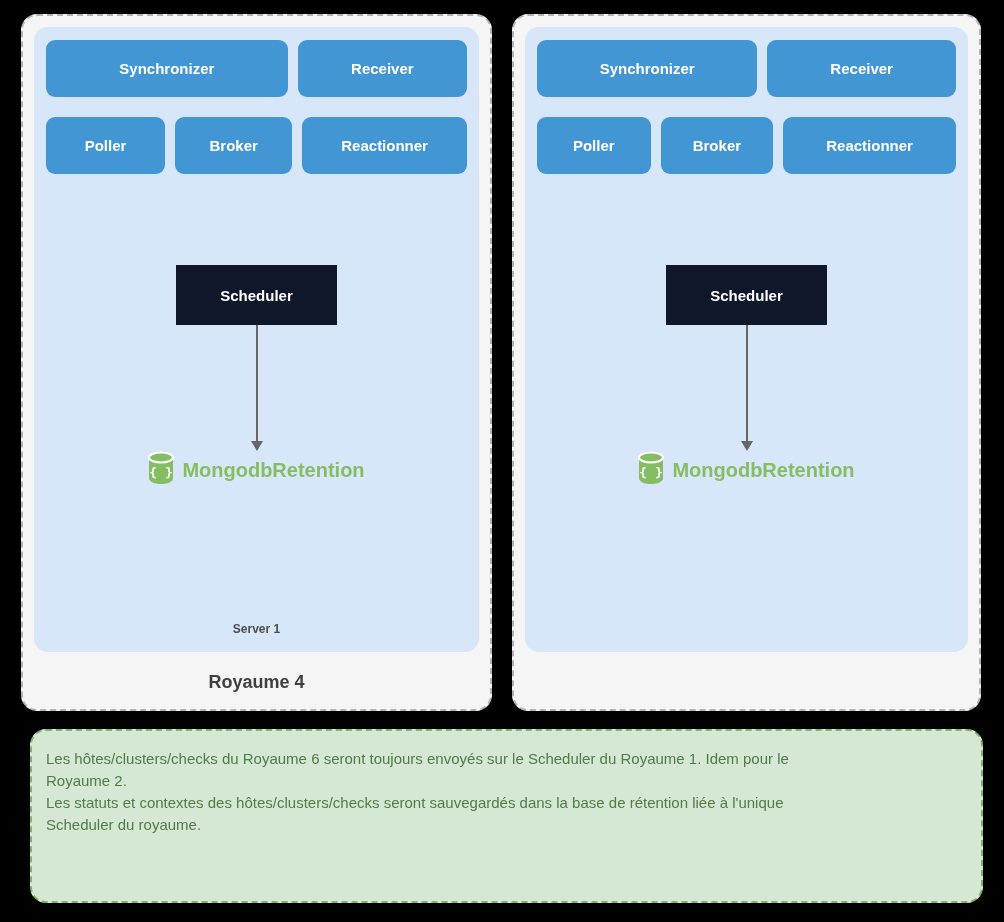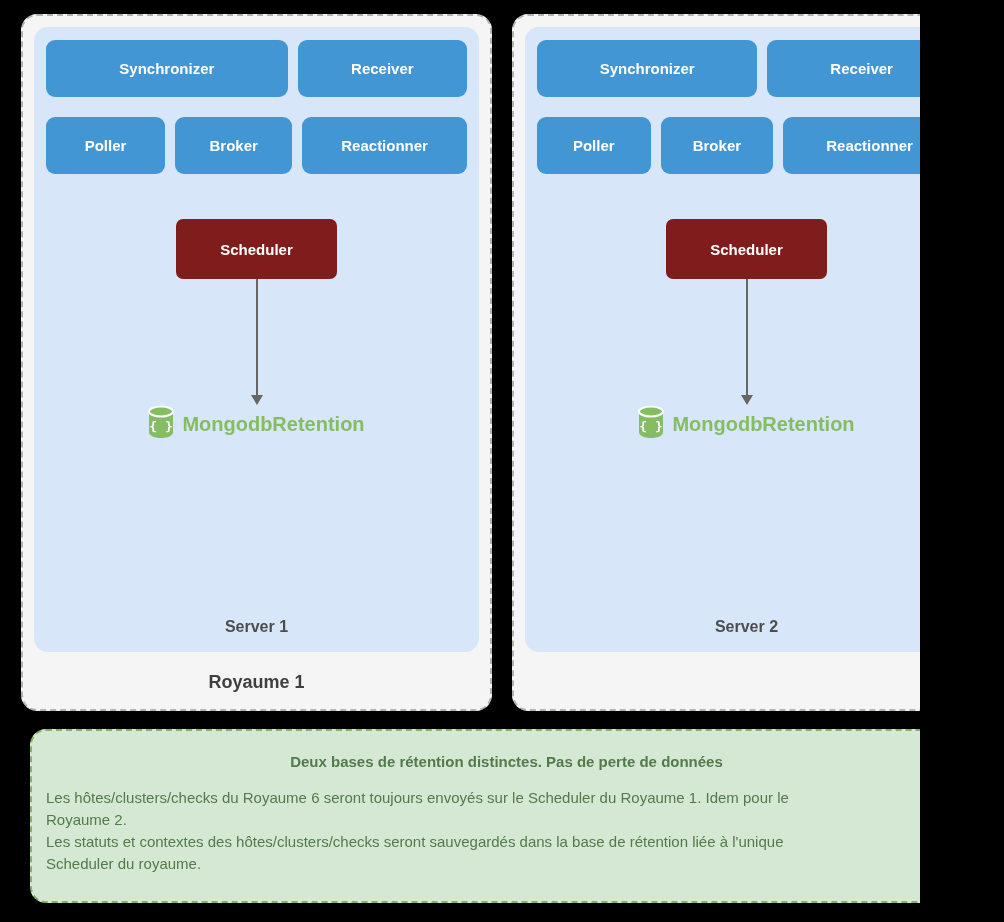--- a/index.html
+++ b/index.html
@@ -1,48 +1,48 @@
 <!DOCTYPE html>
 <html><head>
 <meta charset="utf-8">
 <style>
   html,body{margin:0;padding:0;background:#000;}
   body{width:1004px;height:922px;font-family:"Liberation Sans",sans-serif;}
-  .canvas{position:relative;width:920px;height:922px;background:#000;overflow:hidden;}
+  .canvas{position:relative;width:1004px;height:922px;background:#000;overflow:hidden;}
 
   .royaume{position:absolute;top:14px;height:697px;background:#f5f5f5;
     border:2px dashed #b3b3b3;border-radius:16px;box-sizing:border-box;
     display:flex;flex-direction:column;}
   .royaume-1{left:21px;width:471px;}
   .royaume-2{left:512px;width:469px;}
 
   .server{margin:11px 11px 0 11px;background:#d8e6f9;border-radius:14px;
     flex:0 0 625px;box-sizing:border-box;display:flex;flex-direction:column;
     padding:13px 12px 12px 12px;}
 
   .row{display:flex;gap:10px;}
   .row + .row{margin-top:20px;}
   .btn{height:57px;background:#4296d4;border-radius:9px;color:#fff;
     font-weight:bold;font-size:15px;display:flex;align-items:center;
     justify-content:center;text-align:center;}
 
-  .scheduler{margin:45px auto 0 auto;width:161px;height:60px;background:#7f1d1d;
-    border-radius:7px;color:#fff;font-weight:bold;font-size:15px;
+  .scheduler{margin:91px auto 0 auto;width:161px;height:60px;background:#0f172a;
+    border-radius:0;color:#fff;font-weight:bold;font-size:15px;
     display:flex;align-items:center;justify-content:center;}
 
   .arrow{display:flex;flex-direction:column;align-items:center;}
   .arrow-shaft{width:2px;height:117px;background:#666;}
   .arrow-head{width:0;height:0;border-left:6px solid transparent;
     border-right:6px solid transparent;border-top:10px solid #666;margin-top:-1px;}
 
   .mongo{display:flex;align-items:center;justify-content:center;gap:8px;
     color:#85bd63;font-weight:bold;font-size:20px;}
 
   .server-label{margin-top:auto;text-align:center;color:#4d4d4d;
-    font-weight:bold;font-size:16px;padding-bottom:4px;}
+    font-weight:bold;font-size:12px;padding-bottom:4px;}
 
   .royaume-label{flex:1;display:flex;align-items:center;justify-content:center;
     padding-top:4px;color:#3f3f3f;font-weight:bold;font-size:18px;}
 
   .note{position:absolute;left:30px;top:729px;width:953px;height:174px;
     background:#d5e8d4;border:2px dashed #82b366;border-radius:16px;
     box-sizing:border-box;color:#537a4b;}
   .note-title{margin-top:22px;text-align:center;font-weight:bold;font-size:15px;}
   .note-body{margin:17px 14px 0 14px;font-size:15px;line-height:22px;
     white-space:pre-line;}
@@ -73,21 +73,21 @@
           <svg viewBox="0 0 26 34" width="26" height="34" aria-hidden="true">
             <path d="M1 6 L1 27 C1 30.9 6.4 33 13 33 C19.6 33 25 30.9 25 27 L25 6 Z" fill="#85bd63"></path>
             <ellipse cx="13" cy="6.5" rx="12" ry="5" fill="#85bd63" stroke="#ffffff" stroke-width="2"></ellipse>
             <text x="13" y="25.5" text-anchor="middle" font-size="13" font-weight="bold" fill="#ffffff" font-family="'DejaVu Sans Mono', monospace">{ }</text>
           </svg>
         </span>
         <span>MongodbRetention</span>
       </div>
       <div class="server-label">Server 1</div>
     </div>
-    <div class="royaume-label">Royaume 1</div>
+    <div class="royaume-label">Royaume 4</div>
   </div>
 
   <div class="royaume royaume-2">
     <div class="server">
       <div class="row">
         <div class="btn" style="flex:230 1 0">Synchronizer</div>
         <div class="btn" style="flex:197 1 0">Receiver</div>
       </div>
       <div class="row">
         <div class="btn" style="flex:117 1 0">Poller</div>
@@ -102,25 +102,23 @@
       <div class="mongo">
         <span>
           <svg viewBox="0 0 26 34" width="26" height="34" aria-hidden="true">
             <path d="M1 6 L1 27 C1 30.9 6.4 33 13 33 C19.6 33 25 30.9 25 27 L25 6 Z" fill="#85bd63"></path>
             <ellipse cx="13" cy="6.5" rx="12" ry="5" fill="#85bd63" stroke="#ffffff" stroke-width="2"></ellipse>
             <text x="13" y="25.5" text-anchor="middle" font-size="13" font-weight="bold" fill="#ffffff" font-family="'DejaVu Sans Mono', monospace">{ }</text>
           </svg>
         </span>
         <span>MongodbRetention</span>
       </div>
-      <div class="server-label">Server 2</div>
     </div>
   </div>
 
   <div class="note">
-    <div class="note-title">Deux bases de rétention distinctes. Pas de perte de données</div>
     <div class="note-body">Les hôtes/clusters/checks du Royaume 6 seront toujours envoyés sur le Scheduler du Royaume 1. Idem pour le
 Royaume 2.
 Les statuts et contextes des hôtes/clusters/checks seront sauvegardés dans la base de rétention liée à l'unique
 Scheduler du royaume.</div>
   </div>
 
 </div>
 
 </body></html>

